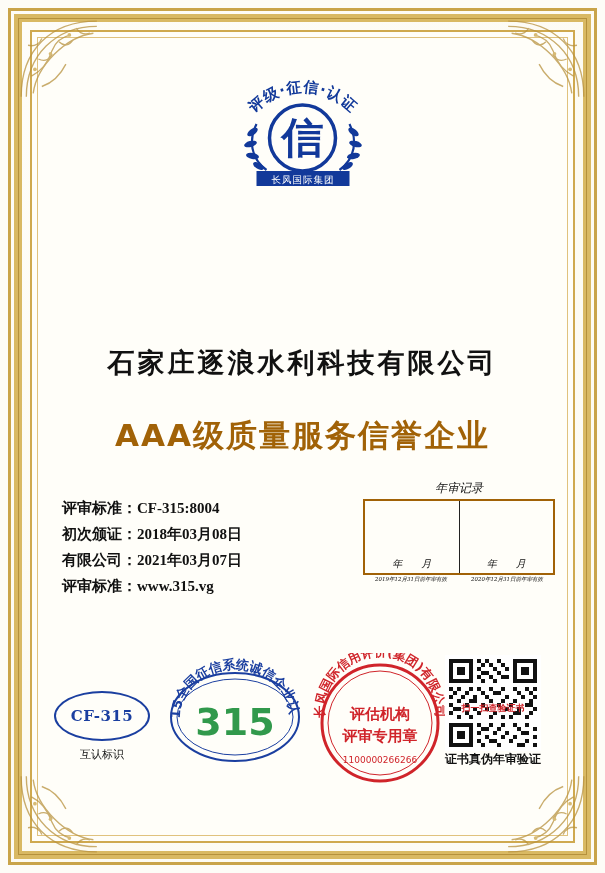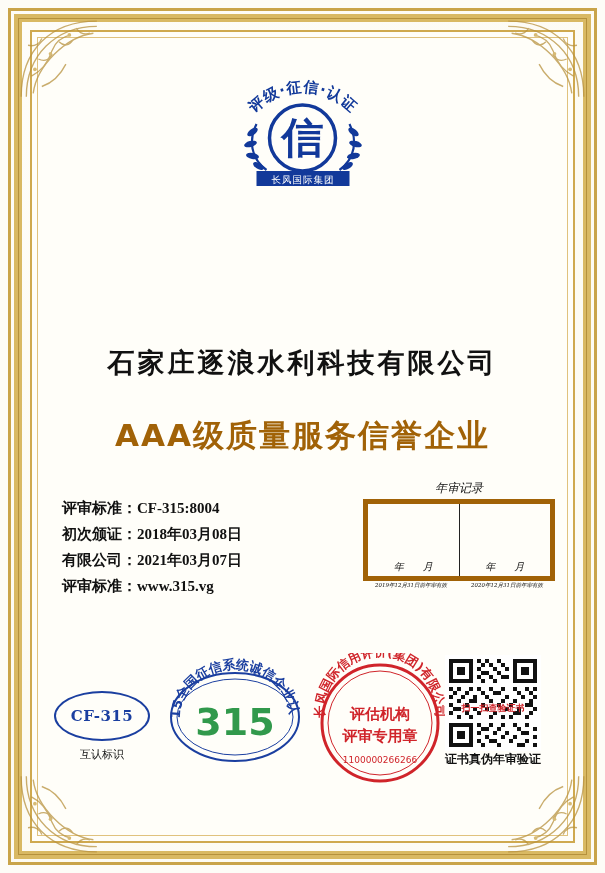--- a/index.html
+++ b/index.html
@@ -150,21 +150,21 @@
     font-style: italic;
   }
   .review-title {
     text-align: center;
     font-family: "DejaVu Serif", serif;
     font-size: 12px;
     color: #111;
     margin-bottom: 2px;
   }
   .review-table {
-    border: 5px solid #a16207;
+    border: 2px solid #a16207;
     height: 72px;
     display: flex;
   }
   .review-cell {
     flex: 1;
     position: relative;
     border-right: 1px solid #222;
   }
   .review-cell:last-child { border-right: none; }
   .review-cell .ym {

